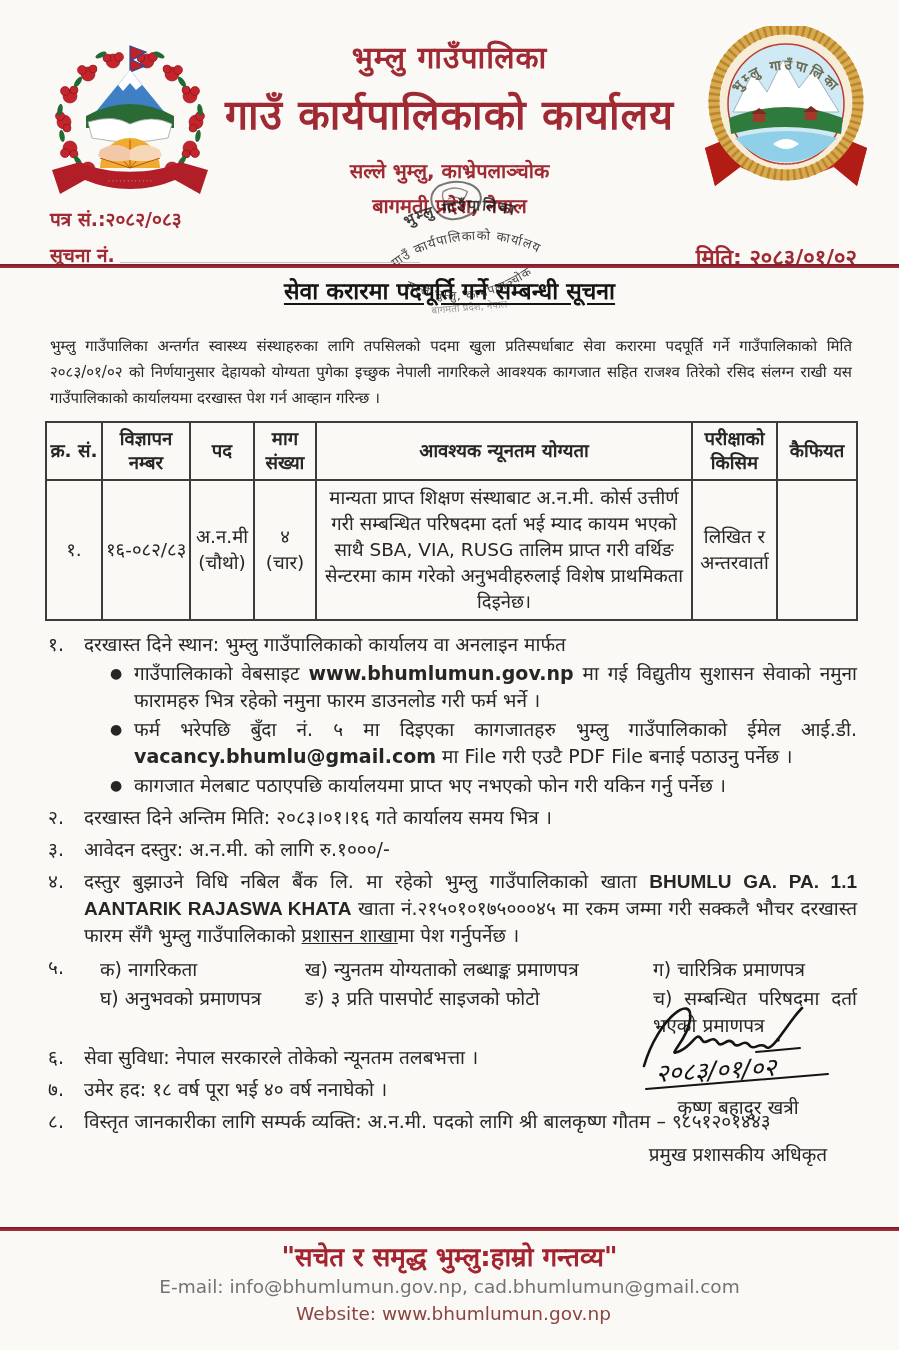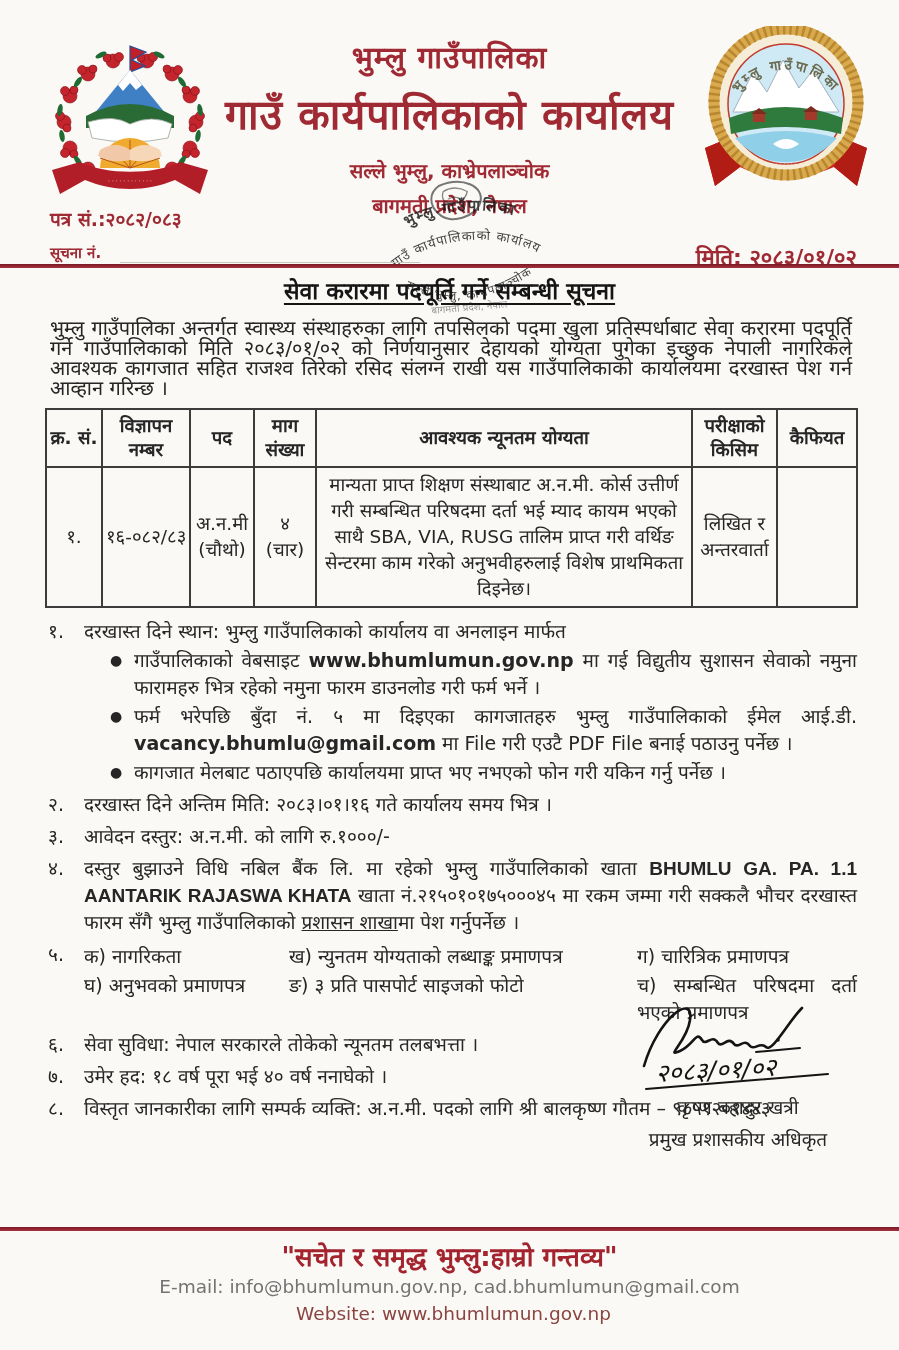--- a/index.html
+++ b/index.html
@@ -12,55 +12,55 @@
   
   .hdr-center { position:absolute; left:0; right:0; top:36px; text-align:center; color:#a02a33; }
   .muni-name  { font-size:30px; font-weight:bold; letter-spacing:1px; }
   .office-name{ font-size:41px; font-weight:bold; margin-top:8px; letter-spacing:1px; }
   .addr1 { font-size:20px; font-weight:bold; margin-top:16px; }
   .addr2 { font-size:20px; font-weight:bold; margin-top:8px; }
   .logo-left  { position:absolute; left:34px;  top:42px; }
   .logo-right { position:absolute; right:22px; top:26px; }
   .stamp { position:absolute; left:348px; top:178px; opacity:.82; transform:rotate(-5deg); }
   .meta-letter { position:absolute; left:50px; top:206px; font-size:19px; font-weight:bold; color:#a02a33; }
-  .meta-notice { position:absolute; left:50px; top:242px; font-size:15px; font-weight:bold; color:#a02a33;text-align:center; }
+  .meta-notice { position:absolute; left:50px; top:242px; font-size:19px; font-weight:bold; color:#a02a33;text-align:center; }
   .notice-fill-line { position:absolute; left:120px; top:262px; width:300px; height:1px; background:#c9c5bd; }
   .meta-date { position:absolute; right:42px; top:241px; font-size:22px; font-weight:bold; color:#a02a33; }
   .rule-top { position:absolute; left:0; right:0; top:264px; height:4px;
               background:linear-gradient(#7d1824,#a33341); }
   
   .main { position:absolute; top:268px; left:0; right:0; }
   .title { text-align:center; font-size:23px; font-weight:bold; color:#151515;
            text-decoration:underline; text-underline-offset:4px; margin-top:6px; }
-  .intro { margin:12px 47px 0 50px; font-size:20px; line-height:20px; text-align:justify; }
+  .intro { margin:27px 47px 0 50px; font-size:15px; line-height:26px; text-align:justify; }
   table.vac { border-collapse:collapse; margin:10px 0 0 45px; width:811px; table-layout:fixed; }
   table.vac th, table.vac td { border:2px solid #3c3c3c; text-align:center; vertical-align:middle; padding:4px 3px; }
   table.vac th { font-size:18.5px; font-weight:bold; height:58px; line-height:24px; }
   table.vac td { font-size:18.5px; height:104px; line-height:26px; }
   td.qual { padding:4px 10px;border-radius:32px; }
   
   .list { margin:10px 42px 0 48px; font-size:19px; line-height:27px; }
   .li { display:flex; margin-top:5px; }
   .num { width:36px; flex:none; }
   .body { flex:1; text-align:justify; }
   .bullets { margin:2px 0 0 26px; }
   .brow { display:flex; margin-top:2px; }
   .dot { width:24px; flex:none; font-size:14px; line-height:27px; }
   .btxt { flex:1; text-align:justify; }
   b.acct { font-family:"Liberation Sans",sans-serif; }
   .u { text-decoration:underline; font-weight:normal; }
   .doc-row { display:flex; margin-top:2px; }
-  .doc-row .c1 { width:205px; flex:none; }
+  .doc-row .c1 { width:205px; flex:none;margin-left:16px; }
   .doc-row .c2 { width:348px; flex:none; }
   .doc-row .c3 { flex:1; }
   .semib { font-weight:600; }
   
   .sig { position:absolute; right:36px; top:992px; width:250px; text-align:center; }
   .sig-name { font-size:19px; margin-top:-2px; }
-  .sig-post { font-size:19px; margin-top:6px; }
+  .sig-post { font-size:19px; margin-top:21px; }
   .hand { font-style:italic; }
   
   .rule-bot { position:absolute; left:0; right:0; top:1227px; height:4px;
               background:linear-gradient(#7d1824,#a33341); }
   .motto { position:absolute; left:0; right:0; top:1238px; text-align:center;
            font-size:26px; font-weight:bold; color:#a3242e; }
   .contact-email   { position:absolute; left:0; right:0; top:1276px; text-align:center;
                      font-size:18.5px; color:#737373; }
   .contact-website { position:absolute; left:0; right:0; top:1303px; text-align:center;
                      font-size:18.5px; color:#8b4540;padding-left:8px; }

